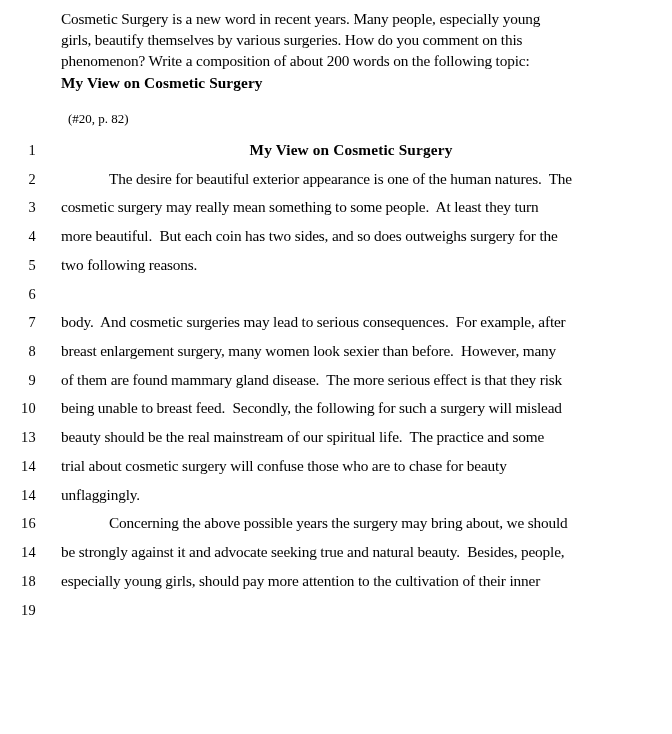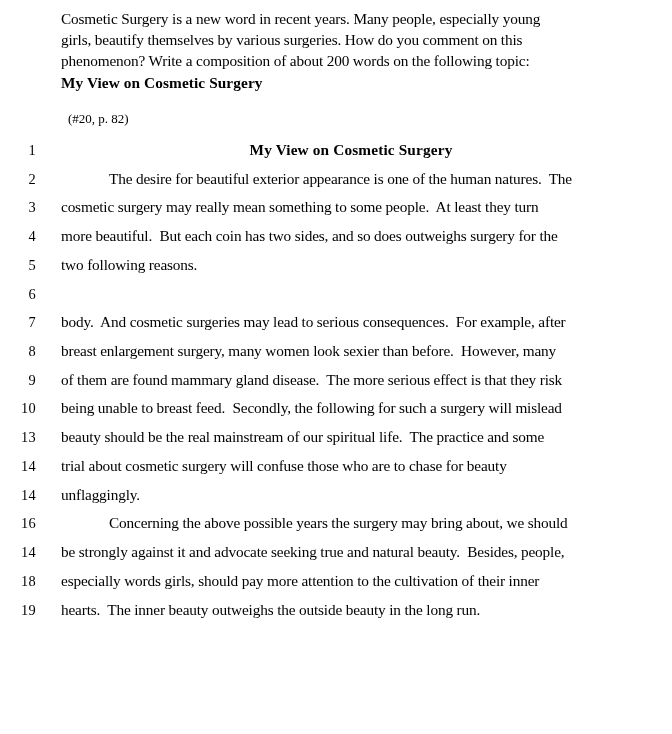--- a/index.html
+++ b/index.html
@@ -172,21 +172,20 @@
     <span class="line-text indented">Concerning the above possible years the surgery may bring about, we should</span>
   </div>
 
   <div class="doc-line">
     <span class="line-number">14</span>
     <span class="line-text">be strongly against it and advocate seeking true and natural beauty.  Besides, people,</span>
   </div>
 
   <div class="doc-line">
     <span class="line-number">18</span>
-    <span class="line-text">especially words girls, should pay more attention to the cultivation of their inner</span>
+    <span class="line-text">especially young girls, should pay more attention to the cultivation of their inner</span>
   </div>
 
   <div class="doc-line">
     <span class="line-number">19</span>
-    <span class="line-text">hearts.  The inner beauty outweighs the outside beauty in the long run.</span>
   </div>
 
 </div>
 
 </body></html>

